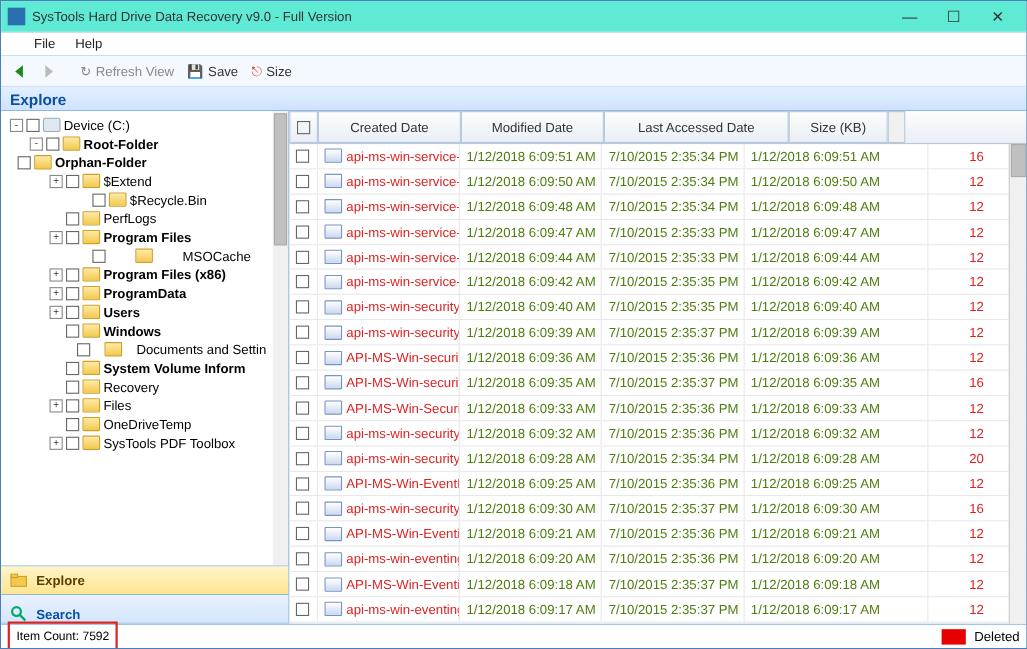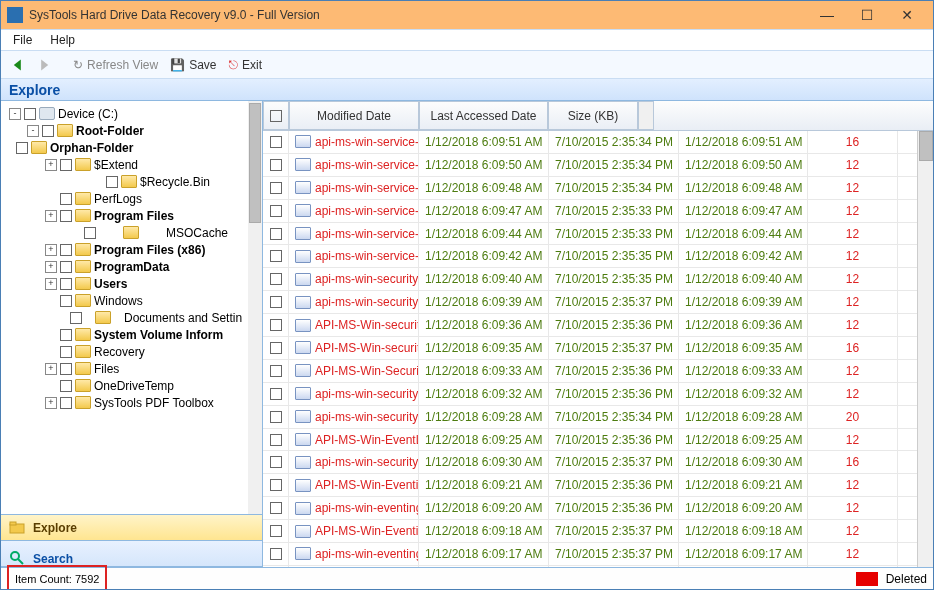--- a/index.html
+++ b/index.html
@@ -1,23 +1,23 @@
 <!DOCTYPE html>
 <html><head>
 <meta charset="utf-8">
 <style>
 * { margin: 0; padding: 0; box-sizing: border-box; font-family: "Segoe UI", Tahoma, sans-serif; font-size: 12px; }
 body { width: 934px; height: 590px; background: #fff; display: flex; flex-direction: column; border: 1px solid #4a7fb5; overflow: hidden; }
 
-.titlebar { height: 28px; background: #fdba74; display: flex; align-items: center; padding: 0 6px; font-size: 12px; color: #333; }
+.titlebar { height: 28px; background: #5eead4; display: flex; align-items: center; padding: 0 6px; font-size: 12px; color: #333; }
 .titlebar .app-icon { width: 16px; height: 16px; background: #2a6fb0; display: inline-block; margin-right: 6px; }
 .titlebar .spacer { flex: 1; }
 .titlebar .win-btn { width: 40px; height: 28px; display: flex; align-items: center; justify-content: center; font-size: 14px; cursor: pointer; }
 
-.menubar { height: 22px; display: flex; align-items: center; padding: 0 12px; border-top: 1px solid #c9ddf3; border-bottom: 1px solid #c9ddf3; background:#fff; gap:18px;}
+.menubar { height: 22px; display: flex; align-items: center; padding: 0 30px; border-top: 1px solid #c9ddf3; border-bottom: 1px solid #c9ddf3; background:#fff; gap:18px;}
 .menubar .menu-item { cursor:pointer; color:#222; }
 
 .toolbar { height: 28px; display:flex; align-items:center; padding:0 6px; background:#f4f9ff; border-bottom:1px solid #c9ddf3; gap:4px; }
 .toolbar .tbtn { display:flex; align-items:center; gap:4px; padding:0 4px; cursor:pointer; color:#333; }
 .toolbar .arrow { width:14px; height:14px; }
 .toolbar .sep { width:6px; }
 
 .explore-header { background:linear-gradient(#e3efff,#cfe3fc); height:22px; display:flex; align-items:center; padding:0 8px; color:#0a4fa5; font-weight:bold; font-size:14px; border-bottom:1px solid #8eb8e0; }
 
 .main-area { flex:1; display:flex; min-height:0; }
@@ -64,21 +64,21 @@
 
 .statusbar{ height:22px; border-top:1px solid #8eb8e0; display:flex; align-items:center; padding:0 6px; background:#fefefe; }
 .statusbar .count{ border:2px solid #d22; padding:0 6px; height:28px; display:flex; align-items:center; font-size:11px;}
 .statusbar .spacer{ flex:1; }
 .statusbar .legend{ display:flex; align-items:center; gap:8px; font-size:12px;}
 .statusbar .swatch{ width:22px; height:14px; background:#e60000; }
 
 .col-name{ width:130px; }
 .col-created{ width:130px; }
 .col-modified{ width:130px; }
-.col-accessed{ width:129px; }
+.col-accessed{ width:168px; }
 .col-size{ width:90px; }
 </style>
 </head>
 <body>
 
 <div class="titlebar">
   <span class="app-icon"></span>
   <span>SysTools Hard Drive Data Recovery v9.0 - Full Version</span>
   <span class="spacer"></span>
   <div class="win-btn">—</div>
@@ -106,21 +106,21 @@
   <div class="tbtn">
       <span style="color:#888">↻</span>
       <span style="color:#888">Refresh View</span>
     </div>
   <div class="tbtn">
       <span>💾</span>
       <span>Save</span>
     </div>
   <div class="tbtn">
       <span style="color:#d33">⎋</span>
-      <span>Exit</span>
+      <span>Size</span>
     </div>
 </div>
 
 <div class="explore-header">Explore</div>
 
 <div class="main-area">
   <div class="left-panel">
     <div class="tree-container" id="tree">
       <div class="node" style="padding-left: 8px;">
           <div class="expander">-</div>
@@ -139,21 +139,21 @@
           <div class="cb"></div>
           <span class="folder yellow"></span>
           <span class="label bold">Orphan-Folder</span>
         </div>
         <div class="node" style="padding-left: 44px;">
           <div class="expander">+</div>
           <div class="cb"></div>
           <span class="folder yellow"></span>
           <span class="label">$Extend</span>
         </div>
-        <div class="node" style="padding-left: 68px; margin-left: 22px;">
+        <div class="node" style="padding-left: 68px;">
           <div class="expander empty"></div>
           <div class="cb"></div>
           <span class="folder yellow"></span>
           <span class="label">$Recycle.Bin</span>
         </div>
         <div class="node" style="padding-left: 44px;">
           <div class="expander empty"></div>
           <div class="cb"></div>
           <span class="folder yellow"></span>
           <span class="label">PerfLogs</span>
@@ -181,21 +181,21 @@
           <div class="cb"></div>
           <span class="folder yellow"></span>
           <span class="label bold">ProgramData</span>
         </div>
         <div class="node" style="padding-left: 44px;">
           <div class="expander">+</div>
           <div class="cb"></div>
           <span class="folder yellow"></span>
           <span class="label bold">Users</span>
         </div>
-        <div class="node" style="padding-left: 44px;">
+        <div class="node" style="padding-left: 44px; font-weight: bold;">
           <div class="expander empty"></div>
           <div class="cb"></div>
           <span class="folder yellow"></span>
           <span class="label">Windows</span>
         </div>
         <div class="node" style="padding-left: 44px; gap: 10px;">
           <div class="expander empty"></div>
           <div class="cb"></div>
           <span class="folder yellow"></span>
           <span class="label">Documents and Settin</span>
@@ -250,20 +250,21 @@
         <span>Search</span>
       </div>
     </div>
   </div>
 
   <div class="right-panel">
     <div class="grid-header">
       <div class="hcheck">
           <div class="cb"></div>
         </div>
+      <div class="hcell col-created">Created Date</div>
       <div class="hcell col-modified">Modified Date</div>
       <div class="hcell col-accessed">Last Accessed Date</div>
       <div class="hcell col-size">Size (KB)</div>
       <div class="hscroll"></div>
     </div>
     <div class="grid-body" id="grid-body">
       <div class="row">
           <div class="rcheck">
             <div class="cb"></div>
           </div>

